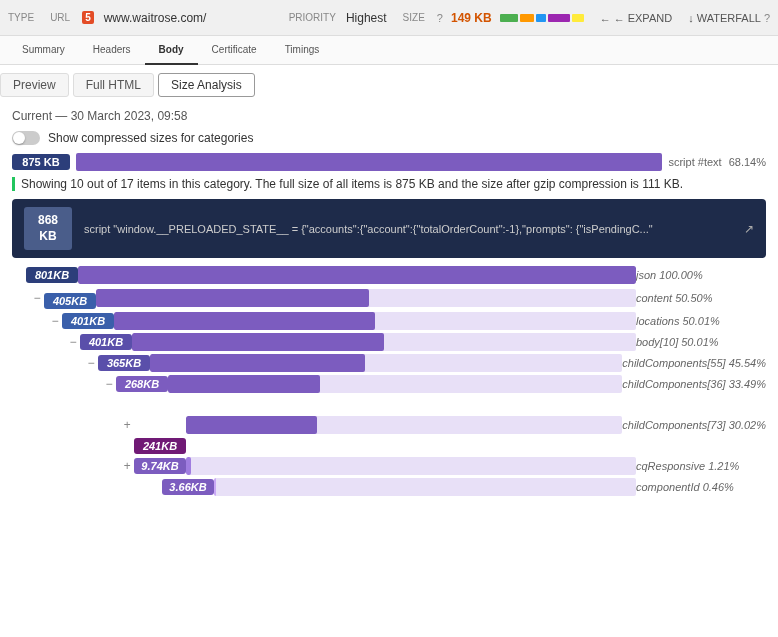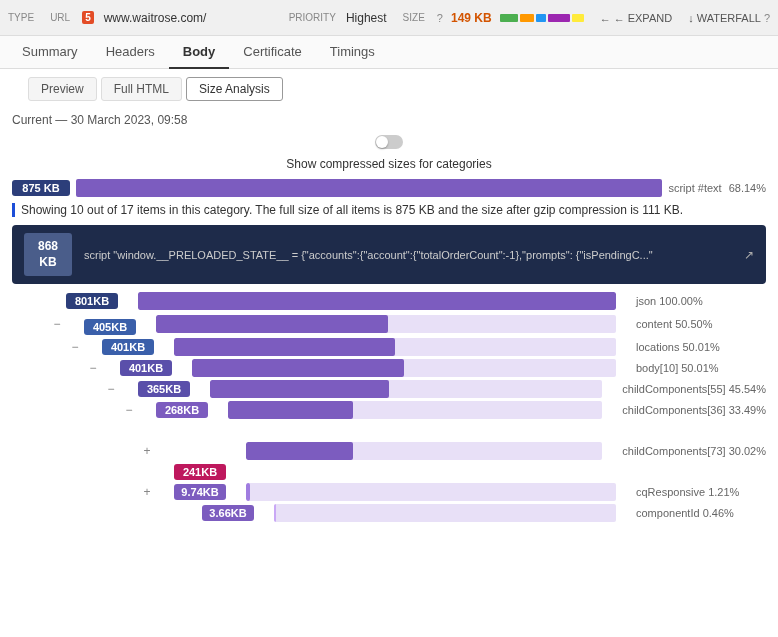--- a/index.html
+++ b/index.html
@@ -19,74 +19,74 @@
     .size-bar-mini { display: flex; gap: 2px; align-items: center; }
     .expand-link { color: #555; font-size: 11px; cursor: pointer; display: flex; align-items: center; gap: 3px; }
     .waterfall-label { color: #555; font-size: 11px; display: flex; align-items: center; gap: 3px; }
 
     
     .tabs-row {
       display: flex; align-items: center; border-bottom: 1px solid #ddd;
       padding: 0 8px; background: #fafafa; gap: 0;
     }
     .tab {
-      padding: 8px 14px; font-size: 13px; cursor: pointer; color: #555;
+      padding: 8px 14px; font-size: 10px; cursor: pointer; color: #555;
       border-bottom: 2px solid transparent; margin-bottom: -1px;
     }
     .tab.active { color: #333; font-weight: bold; border-bottom: 2px solid #333; }
 
     
     .sub-tabs-row {
-      display: flex; align-items: center; padding: 8px 28px; gap: 4px; background: #fff;
+      display: flex; align-items: center; padding: 8px 0; gap: 4px; background: #fff;
     }
     .sub-tab {
       padding: 4px 12px; font-size: 12px; cursor: pointer; color: #555;
       border: 1px solid #ddd; border-radius: 3px; background: #f5f5f5;
     }
     .sub-tab.active { background: #fff; border-color: #999; color: #333; font-weight: 500; }
 
     
     .current-info {
       padding: 4px 12px 4px 12px; font-size: 12px; color: #555;
     }
 
     
     .toggle-row {
-      display: flex; align-items: center; gap: 8px; padding: 4px 12px 8px 12px; flex-direction: column;
+      display: flex; align-items: center; gap: 8px; padding: 4px 12px 8px 12px;
     }
     .toggle {
       width: 28px; height: 14px; background: #ccc; border-radius: 7px; position: relative; cursor: pointer; flex-shrink: 0;
     }
     .toggle-knob {
       width: 12px; height: 12px; background: #fff; border-radius: 50%; position: absolute; top: 1px; left: 1px;
       box-shadow: 0 1px 2px rgba(0,0,0,0.3);
     }
     .toggle-label { font-size: 12px; color: #333; }
 
     
     .main { padding: 0 12px 12px; }
 
-    .info-text { font-size: 12px; color: #333; margin: 6px 0 8px 0; padding: 0 2px; border-left: 3px solid #1d4ed8; padding-left: 6px; }
+    .info-text { font-size: 12px; color: #333; margin: 6px 0 8px 0; padding: 0 2px; border-left: 3px solid #22c55e; padding-left: 6px; }
 
     
     .script-header {
       display: flex; align-items: center; background: #1e2b4a; color: #fff; border-radius: 4px;
       padding: 8px 12px; margin-bottom: 8px; gap: 12px;
     }
     .script-size-badge {
       background: #4a5d8a; color: #fff; font-size: 12px; font-weight: bold;
       padding: 6px 8px; border-radius: 3px; text-align: center; line-height: 1.3;
       min-width: 48px;
     }
     .script-name { font-size: 11px; color: #ccc; flex: 1; }
     .external-icon { color: #aaa; cursor: pointer; margin-left: auto; }
 
     
     .data-bar-row {
-      display: flex; align-items: center; margin-bottom: 3px; gap: 20px;
+      display: flex; align-items: center; margin-bottom: 3px; gap: 0; font-style: italic;
     }
     .data-bar-row .indent { flex-shrink: 0; }
     .size-badge {
       font-size: 11px; font-weight: bold; color: #fff; padding: 2px 6px; border-radius: 3px;
       min-width: 52px; text-align: center; flex-shrink: 0;
     }
     .bar-track { flex: 1; height: 18px; border-radius: 2px; overflow: hidden; position: relative; }
     .bar-fill { height: 100%; border-radius: 2px; }
     .bar-label { font-size: 11px; color: #666; white-space: nowrap; flex-shrink: 0; min-width: 130px; }
 
@@ -236,21 +236,21 @@
         <div class="expand-btn">−</div>
         <div class="size-badge badge-purple" style="background: rgb(124, 92, 191); padding-left: 6px;">268KB</div>
         <div class="bar-track" style="background: rgb(232, 224, 247);">
           <div class="bar-fill" style="width: 33.49%; background: rgb(124, 92, 191);"></div>
         </div>
         <div class="bar-label">childComponents[36] 33.49%</div>
       </div>
       <div class="data-bar-row">
         <div class="indent" style="width: 108px; flex-shrink: 0;"></div>
         <div class="expand-btn">+</div>
-        <div class="size-badge badge-purple" style="background: #be185d; margin-top: 42px;">241KB</div>
+        <div class="size-badge badge-purple" style="background: #701a75; margin-top: 42px;">241KB</div>
         <div class="bar-track" style="background: rgb(232, 224, 247);">
           <div class="bar-fill" style="width: 30.02%; background: rgb(124, 92, 191);"></div>
         </div>
         <div class="bar-label">childComponents[73] 30.02%</div>
       </div>
       <div class="data-bar-row">
         <div class="indent" style="width: 108px; flex-shrink: 0;"></div>
         <div class="expand-btn">+</div>
         <div class="size-badge badge-purple" style="background: rgb(124, 92, 191);">9.74KB</div>
         <div class="bar-track" style="background: rgb(232, 224, 247);">

